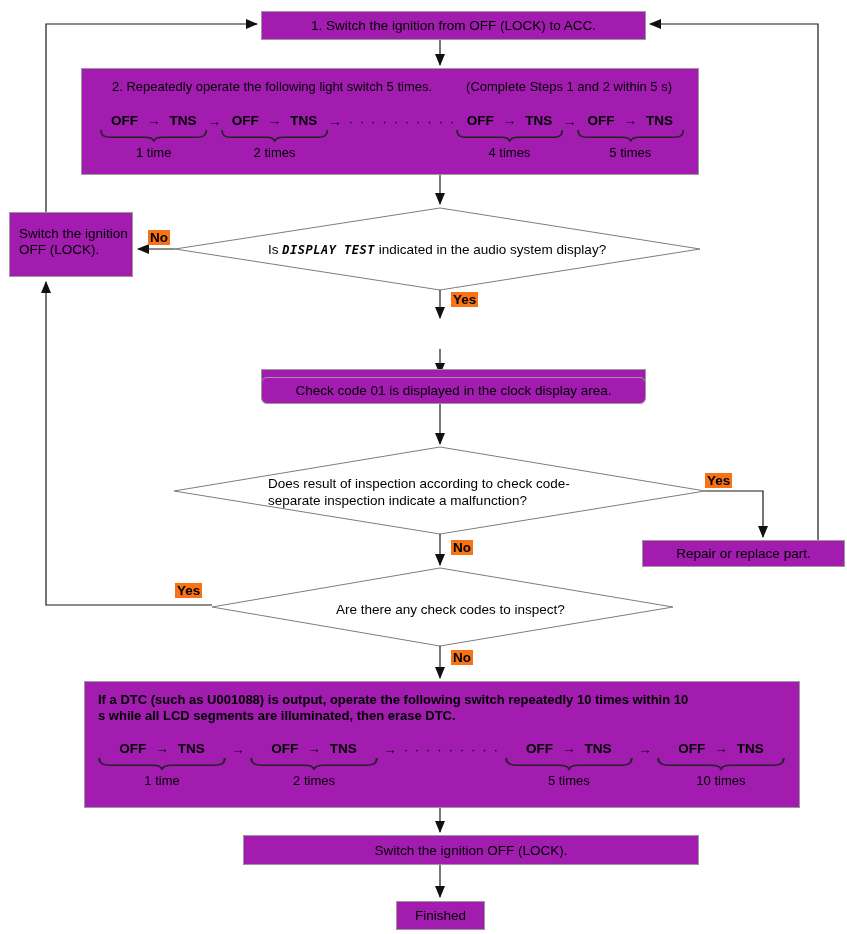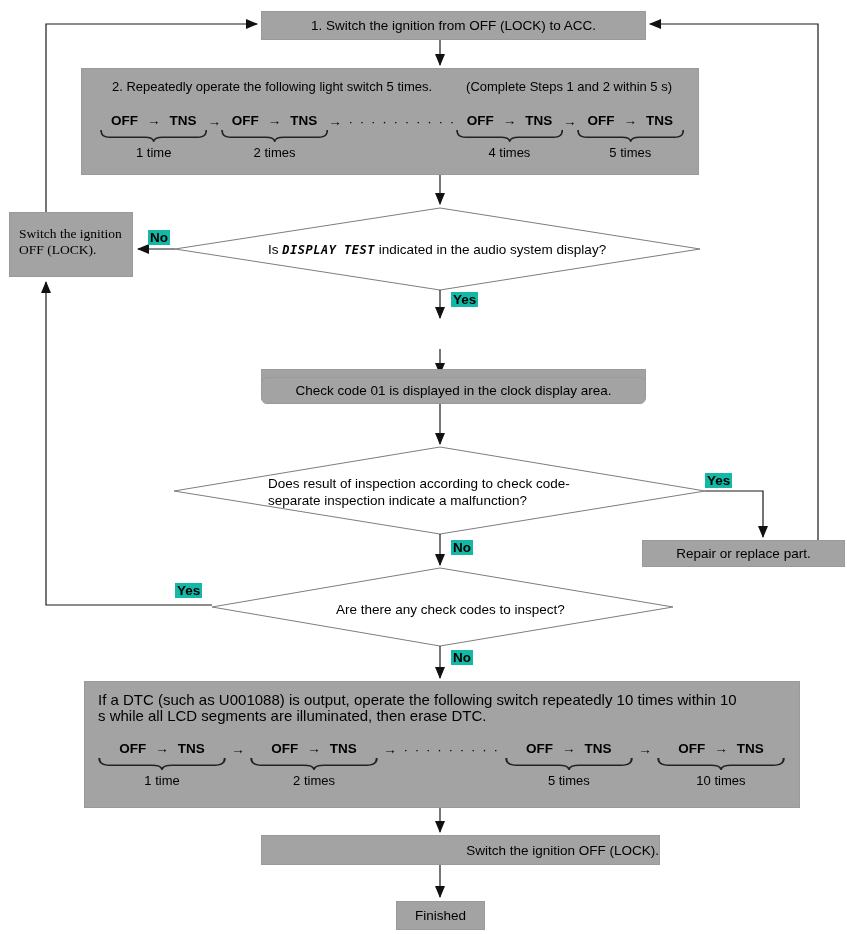--- a/index.html
+++ b/index.html
@@ -1,50 +1,50 @@
 <!DOCTYPE html>
 <html><head>
 <meta charset="utf-8">
 <style>
   * { margin:0; padding:0; box-sizing:border-box; }
   html,body { background:#ffffff; }
   body { font-family:"Liberation Sans",sans-serif; color:#000; }
   #canvas { position:relative; width:847px; height:934px; background:#fff; overflow:hidden; }
   #lines { position:absolute; left:0; top:0; width:847px; height:934px; }
-  .pbox { position:absolute; border:1px solid #9a9a9a; background:#a3a3a3;
+  .pbox { position:absolute; border:1px solid #9a9a9a; background:#a21caf;
           display:flex; align-items:center; justify-content:center;
           font-size:13.5px; text-align:center; }
   #box1      { left:261px; top:11px;  width:385px; height:29px; }
   #box2      { left:81px;  top:68px;  width:618px; height:107px; display:block; text-align:center;
                padding:10px 14px 0 18px; }
   #leftbox   { left:9px;   top:212px; width:124px; height:65px; display:block; text-align:left;
-               padding:13px 0 0 9px; line-height:16px;font-family:Liberation Serif, serif; }
+               padding:13px 0 0 9px; line-height:16px; }
   #accbox    { left:261px; top:321px; width:385px; height:28px;margin-top:48px; }
   #checkbox  { left:261px; top:377px; width:385px; height:27px;border-radius:6px; }
   #repairbox { left:642px; top:540px; width:203px; height:27px;justify-content:center; }
   #dtcbox    { left:84px;  top:681px; width:716px; height:127px; display:block; text-align:left;
                padding:10px 14px 0 13px; }
-  #offbox2   { left:261px; top:835px; width:399px; height:30px;justify-content:flex-end; }
+  #offbox2   { left:243px; top:835px; width:456px; height:30px; }
   #finishbox { left:396px; top:901px; width:89px;  height:29px; }
 
   .bighead { font-size:13px; white-space:nowrap; }
   .bignote { margin-left:34px; }
-  .dtcline { font-size:15px; white-space:nowrap; line-height:16px; }
+  .dtcline { font-size:13px; white-space:nowrap; line-height:16px;font-weight:bold; }
 
   .seqrow { display:flex; align-items:flex-start; justify-content:space-between; margin-top:19px; }
   #dtcbox .seqrow { margin-top:17px; }
   .seqgroup { display:flex; flex-direction:column; align-items:center; width:128px; }
   .seqtext { font-weight:bold; font-size:13.5px; white-space:nowrap; }
   .sar { font-weight:normal; padding:0 9px; }
   .brace { width:100%; height:13px; margin-top:1px; display:block; }
   .seqlabel { font-size:13px; margin-top:3px; }
   .seqarrow { font-size:13.5px; margin-top:1px; }
   .seqdots { font-size:13.5px; white-space:nowrap; margin-top:1px; letter-spacing:1.5px; }
 
-  .lbl { position:absolute; font-size:13.5px; font-weight:bold; background:#14b8a6; padding:0 2px; }
+  .lbl { position:absolute; font-size:13.5px; font-weight:bold; background:#f97316; padding:0 2px; }
   .ann { position:absolute; font-size:13.5px; white-space:nowrap; }
   .dtext { position:absolute; font-size:13.5px; white-space:nowrap; }
   .dtext2 { position:absolute; font-size:13.5px; line-height:16.5px; white-space:nowrap; text-align:left; }
   .lcd { font-family:"DejaVu Sans Mono",monospace; font-style:italic; font-weight:bold;
          letter-spacing:0.5px; font-size:12px; }
 </style>
 </head>
 <body>
 
 <div id="canvas">

